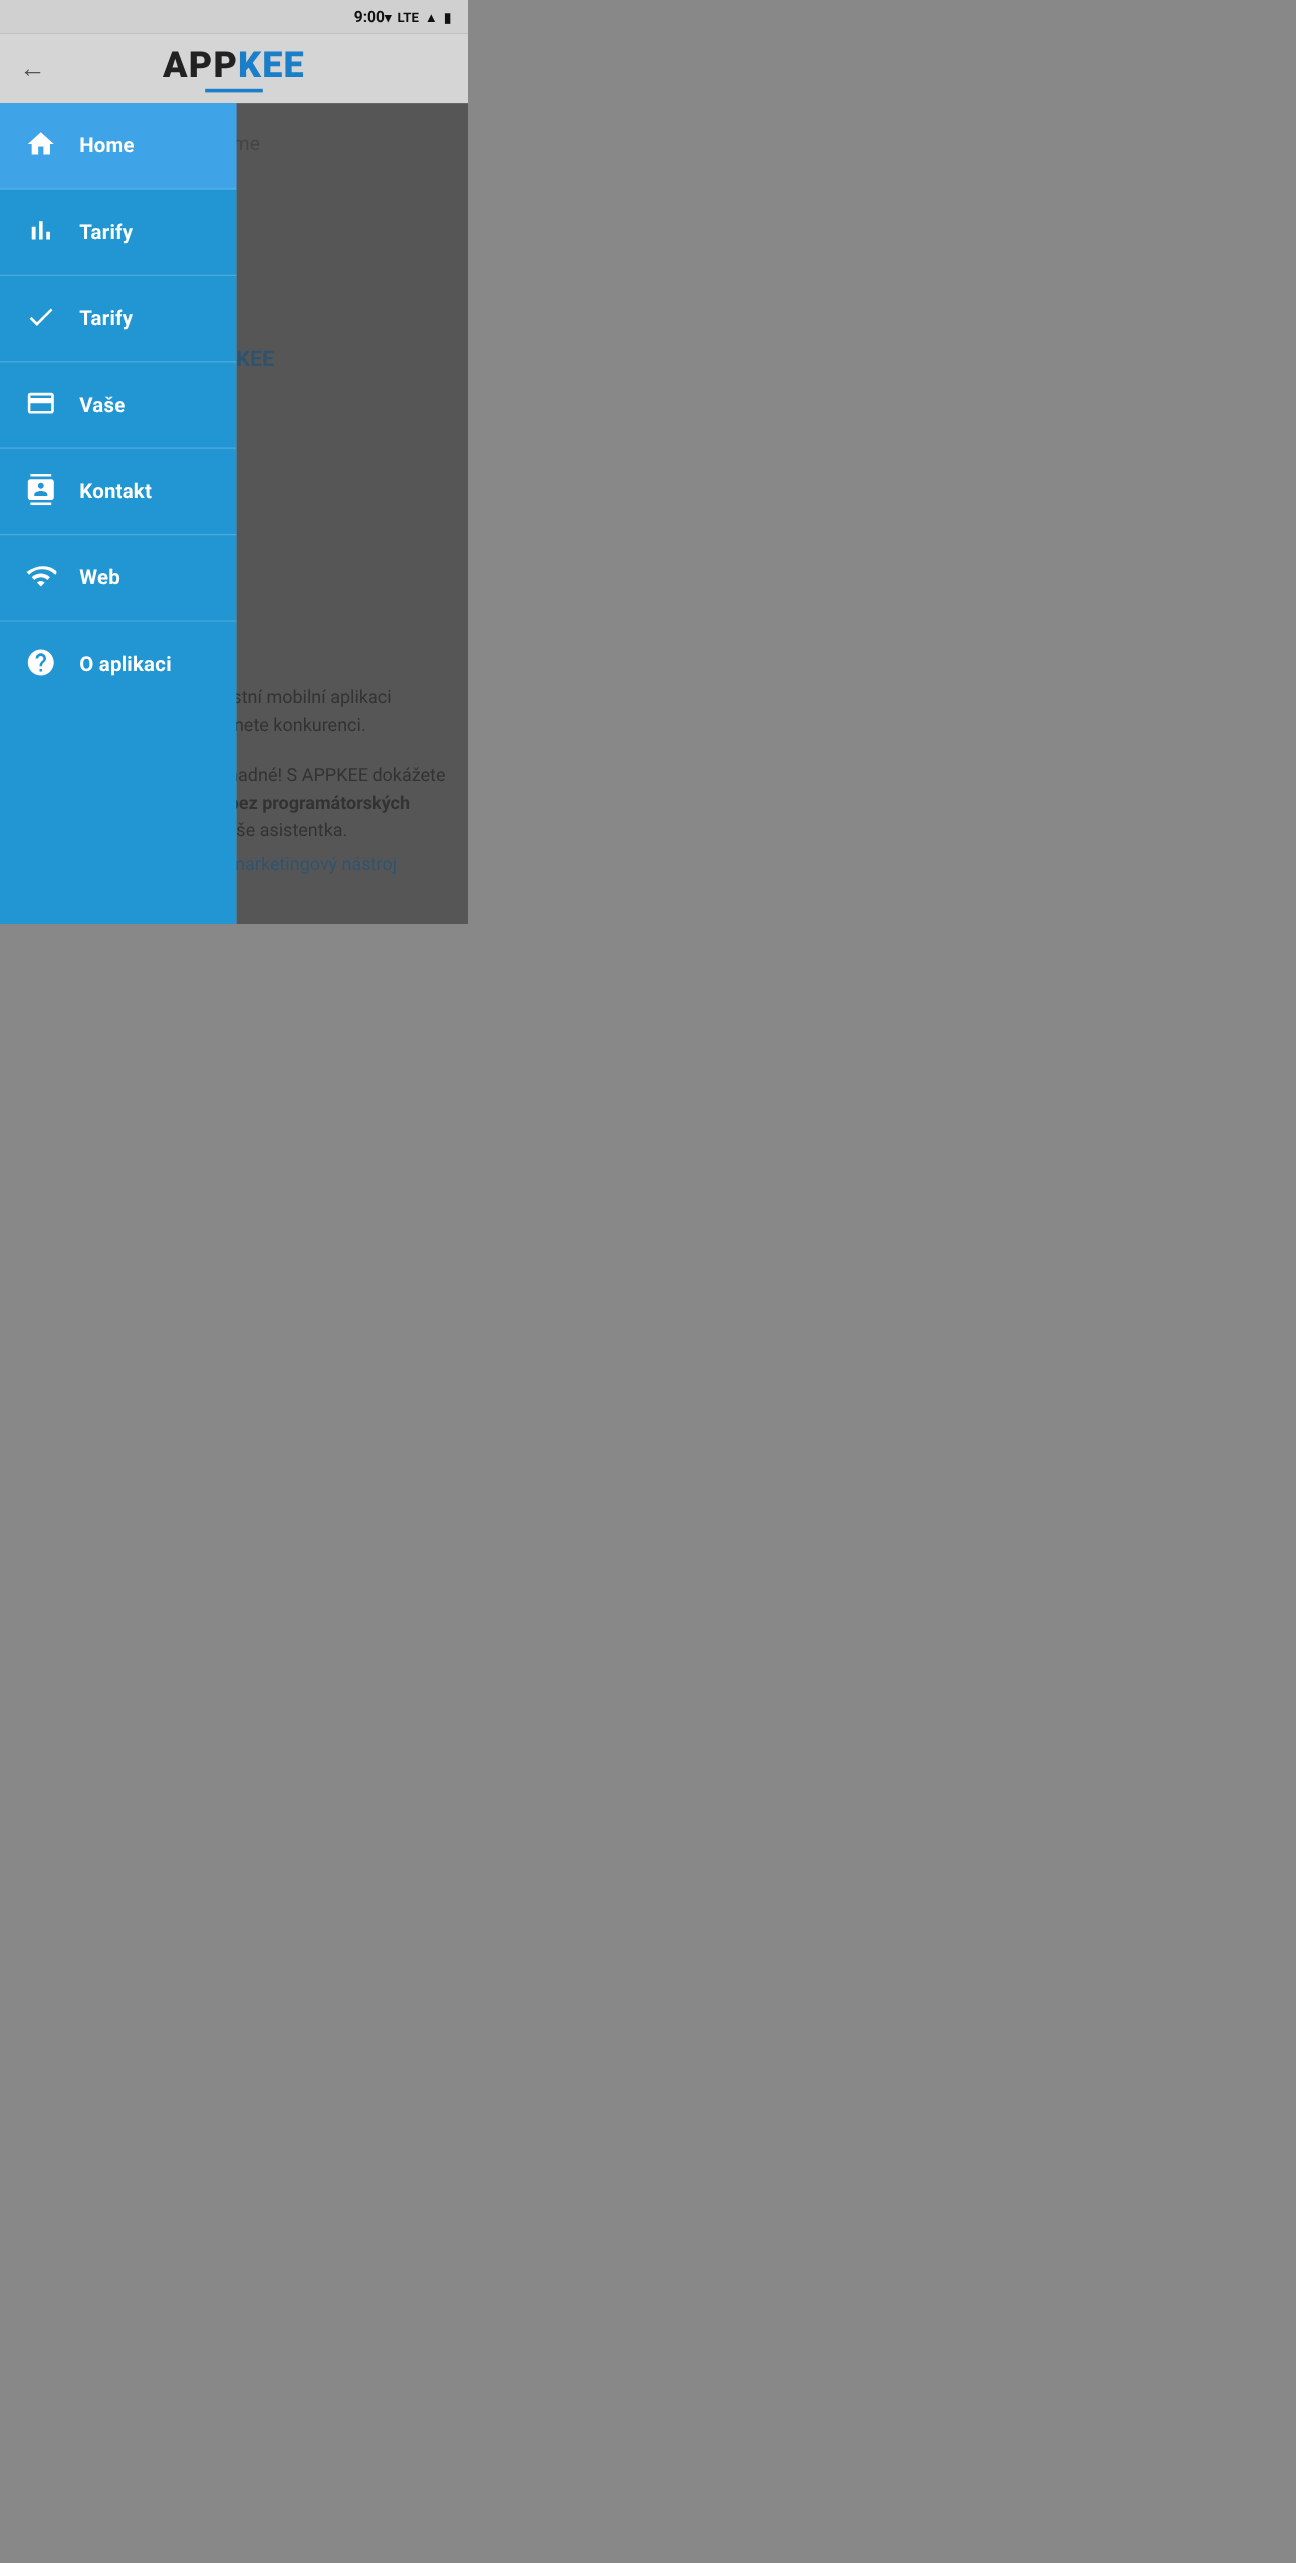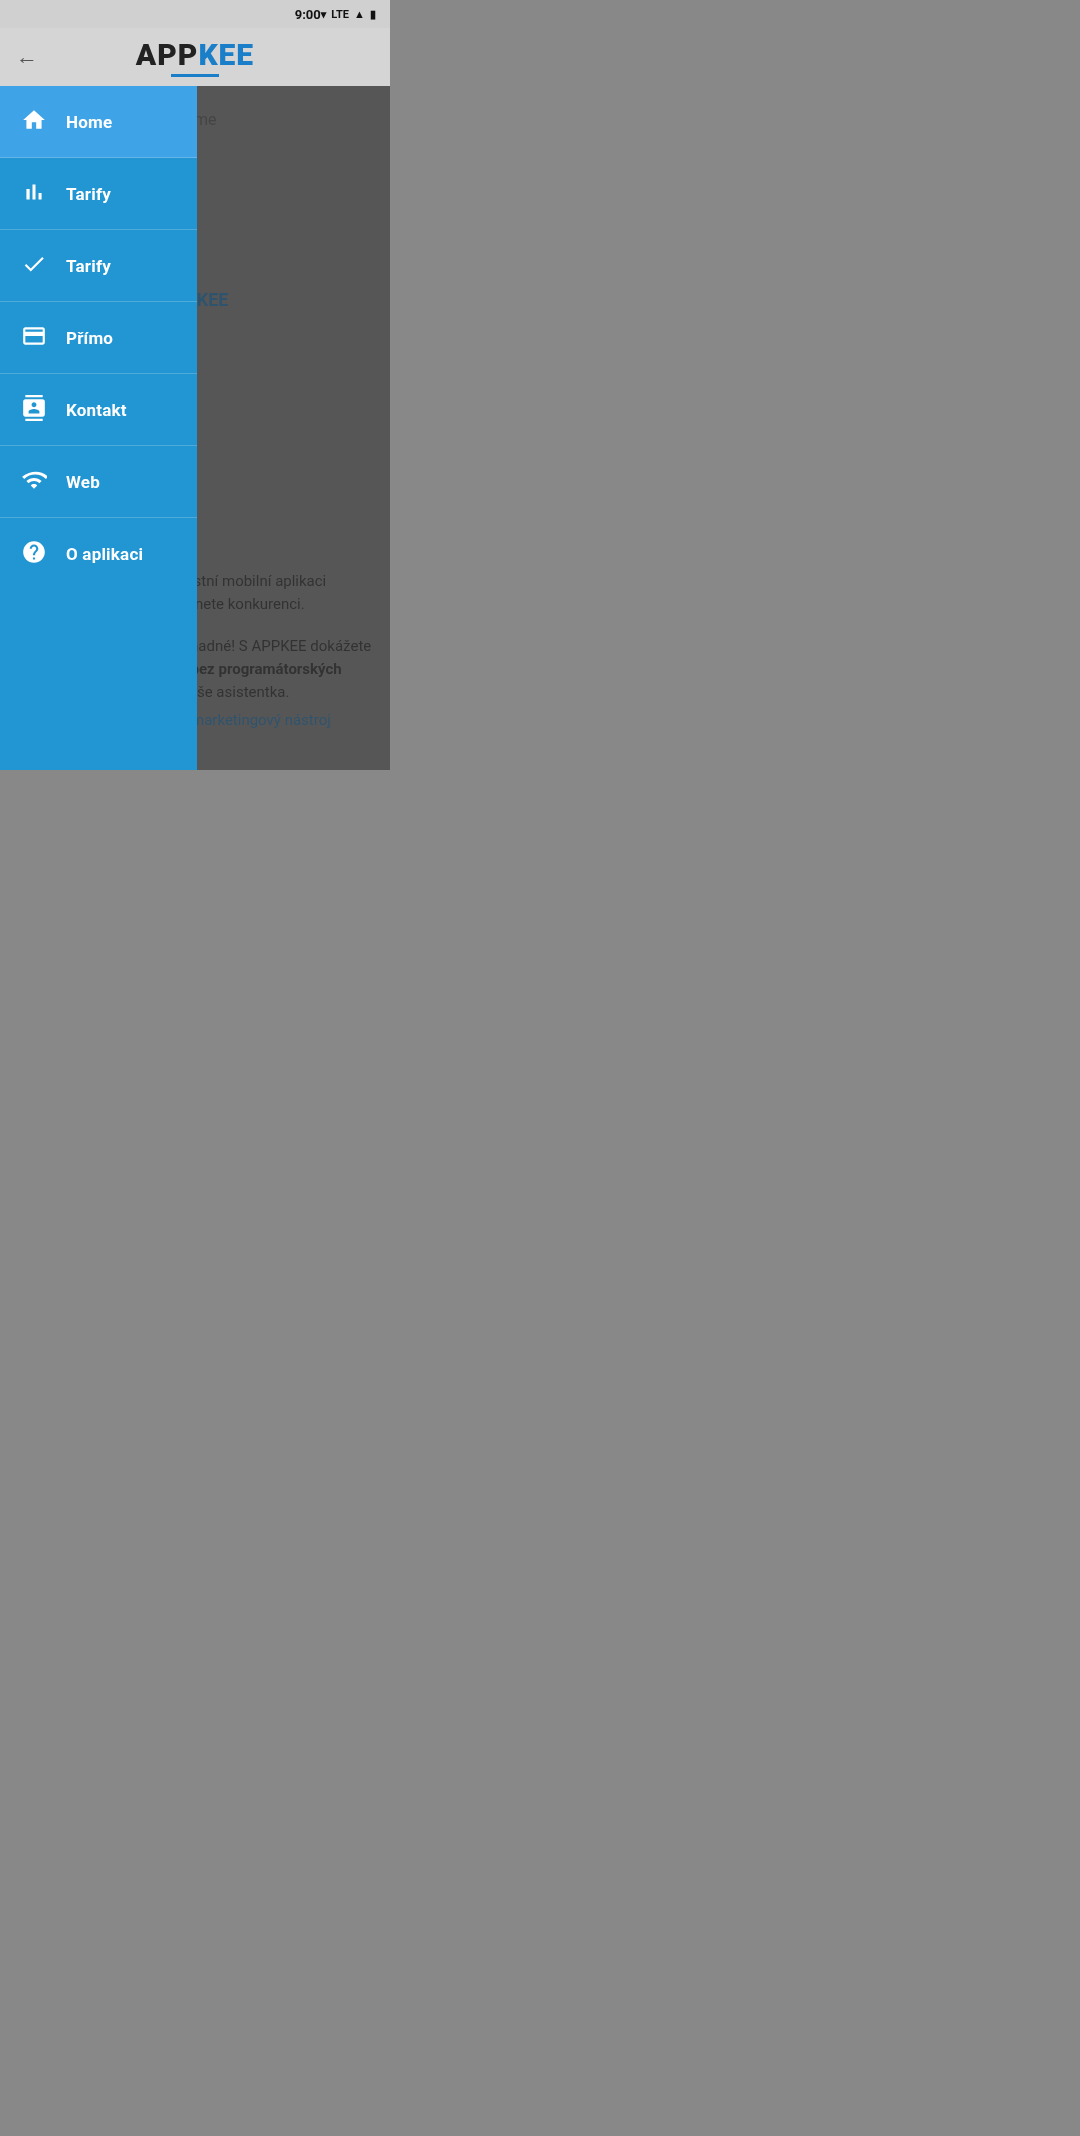--- a/index.html
+++ b/index.html
@@ -261,21 +261,21 @@
     </div>
     <span class="menu-label">Tarify</span>
   </div>
 
   <div class="menu-item">
     <div class="menu-icon">
       <svg viewBox="0 0 24 24" xmlns="http://www.w3.org/2000/svg">
           <path d="M20 4H4c-1.11 0-1.99.89-1.99 2L2 18c0 1.11.89 2 2 2h16c1.11 0 2-.89 2-2V6c0-1.11-.89-2-2-2zm0 14H4v-6h16v6zm0-10H4V6h16v2z"></path>
         </svg>
     </div>
-    <span class="menu-label">Přímo</span>
+    <span class="menu-label">Vaše</span>
   </div>
 
 
 
   <div class="menu-item">
     <div class="menu-icon">
       <svg viewBox="0 0 24 24" xmlns="http://www.w3.org/2000/svg">
           <path d="M20 0H4v2h16V0zM4 24h16v-2H4v2zM20 4H4c-1.1 0-2 .9-2 2v12c0 1.1.9 2 2 2h16c1.1 0 2-.9 2-2V6c0-1.1-.9-2-2-2zm-8 2.75c1.24 0 2.25 1.01 2.25 2.25S13.24 11.25 12 11.25 9.75 10.24 9.75 9 10.76 6.75 12 6.75zM17 17H7v-1.5c0-1.67 3.33-2.5 5-2.5s5 .83 5 2.5V17z"></path>
         </svg>
     </div>

